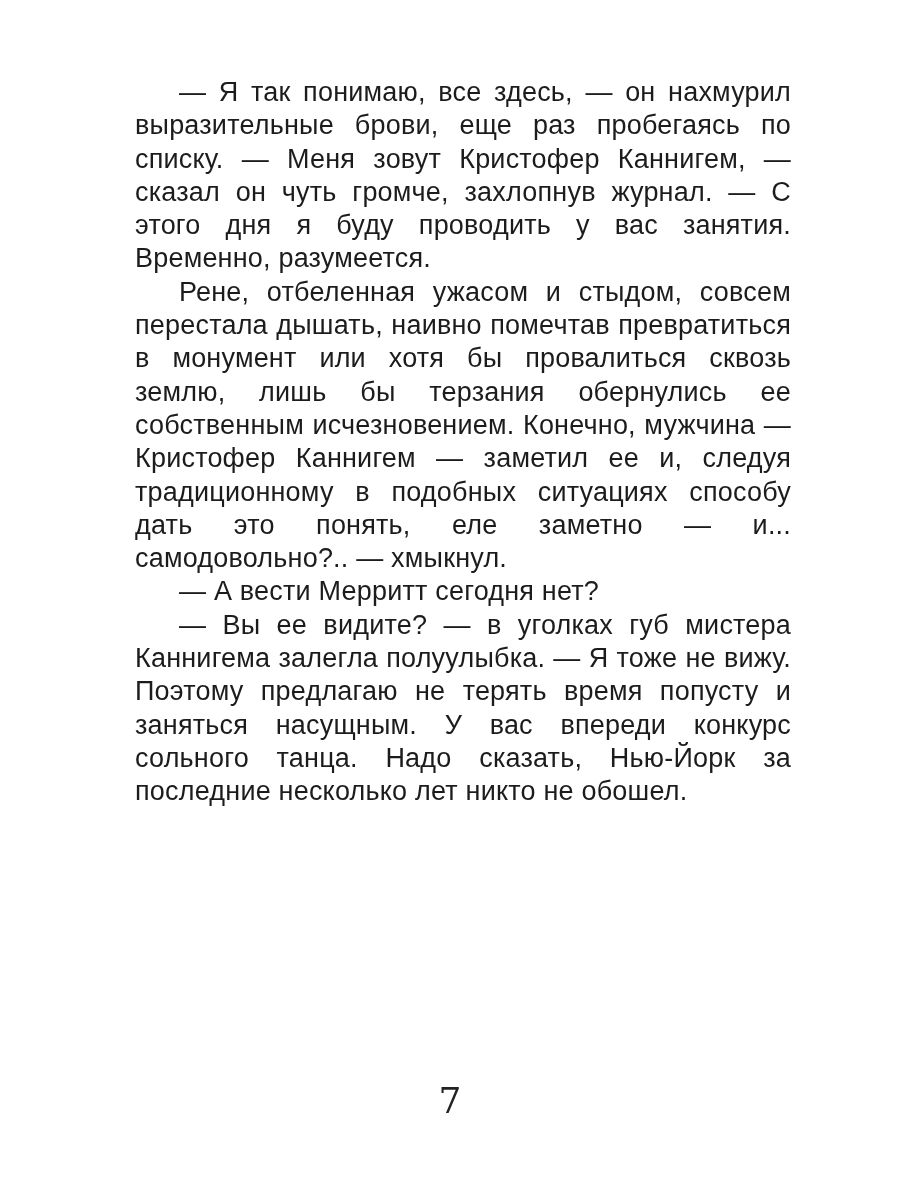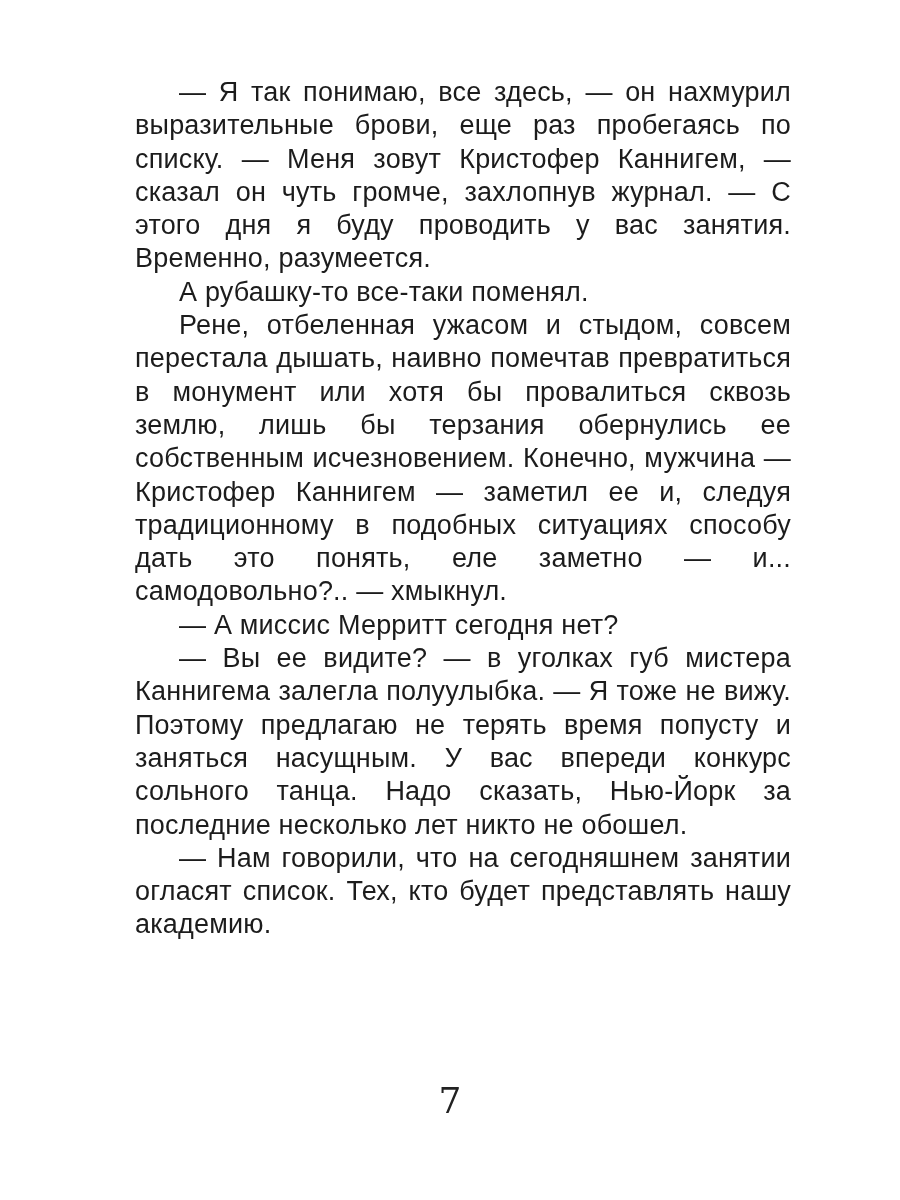--- a/index.html
+++ b/index.html
@@ -48,20 +48,18 @@
     color: #222222;
     font-style: normal;
   }
 </style>
 </head>
 <body>
 
 <div class="book-page">
   <div class="text-block">
     <p>— Я так понимаю, все здесь, — он нахмурил выразительные брови, еще раз пробегаясь по списку. — Меня зовут Кристофер Каннигем, — сказал он чуть громче, захлопнув журнал. — С этого дня я буду проводить у вас занятия. Временно, разумеется.</p>
-    <p>А рубашку-то все-таки поменял.</p>
     <p>Рене, отбеленная ужасом и стыдом, совсем перестала дышать, наивно помечтав превратиться в монумент или хотя бы провалиться сквозь землю, лишь бы терзания обернулись ее собственным исчезновением. Конечно, мужчина — Кристофер Каннигем — заметил ее и, следуя традиционному в подобных ситуациях способу дать это понять, еле заметно — и... самодовольно?.. — хмыкнул.</p>
-    <p>— А миссис Мерритт сегодня нет?</p>
+    <p>— А вести Мерритт сегодня нет?</p>
     <p>— Вы ее видите? — в уголках губ мистера Каннигема залегла полуулыбка. — Я тоже не вижу. Поэтому предлагаю не терять время попусту и заняться насущным. У вас впереди конкурс сольного танца. Надо сказать, Нью-Йорк за последние несколько лет никто не обошел.</p>
-    <p>— Нам говорили, что на сегодняшнем занятии огласят список. Тех, кто будет представлять нашу академию.</p>
   </div>
   <div class="page-number">7</div>
 </div>
 
 </body></html>

